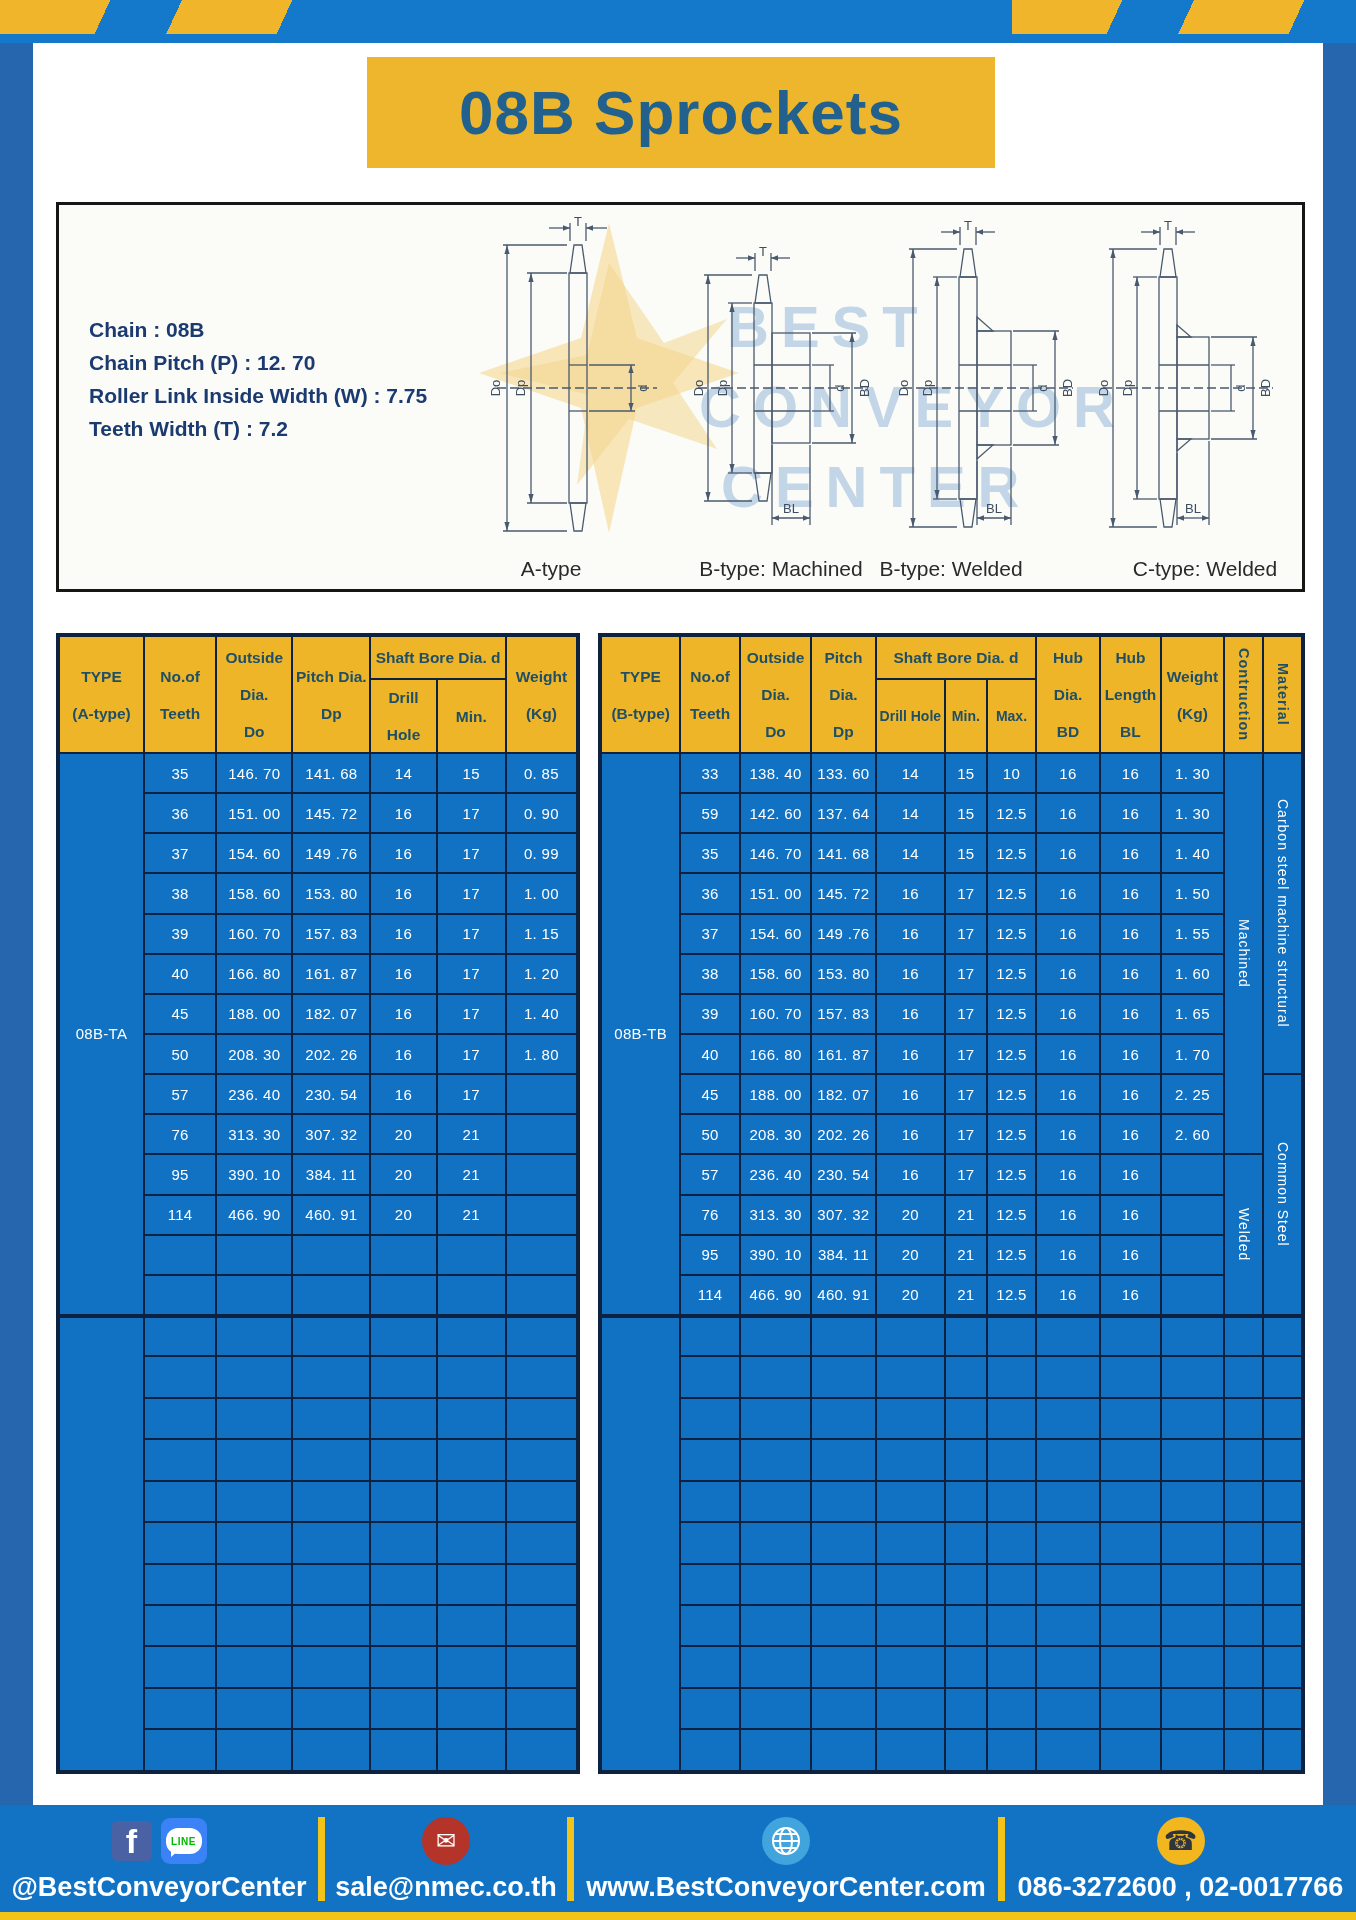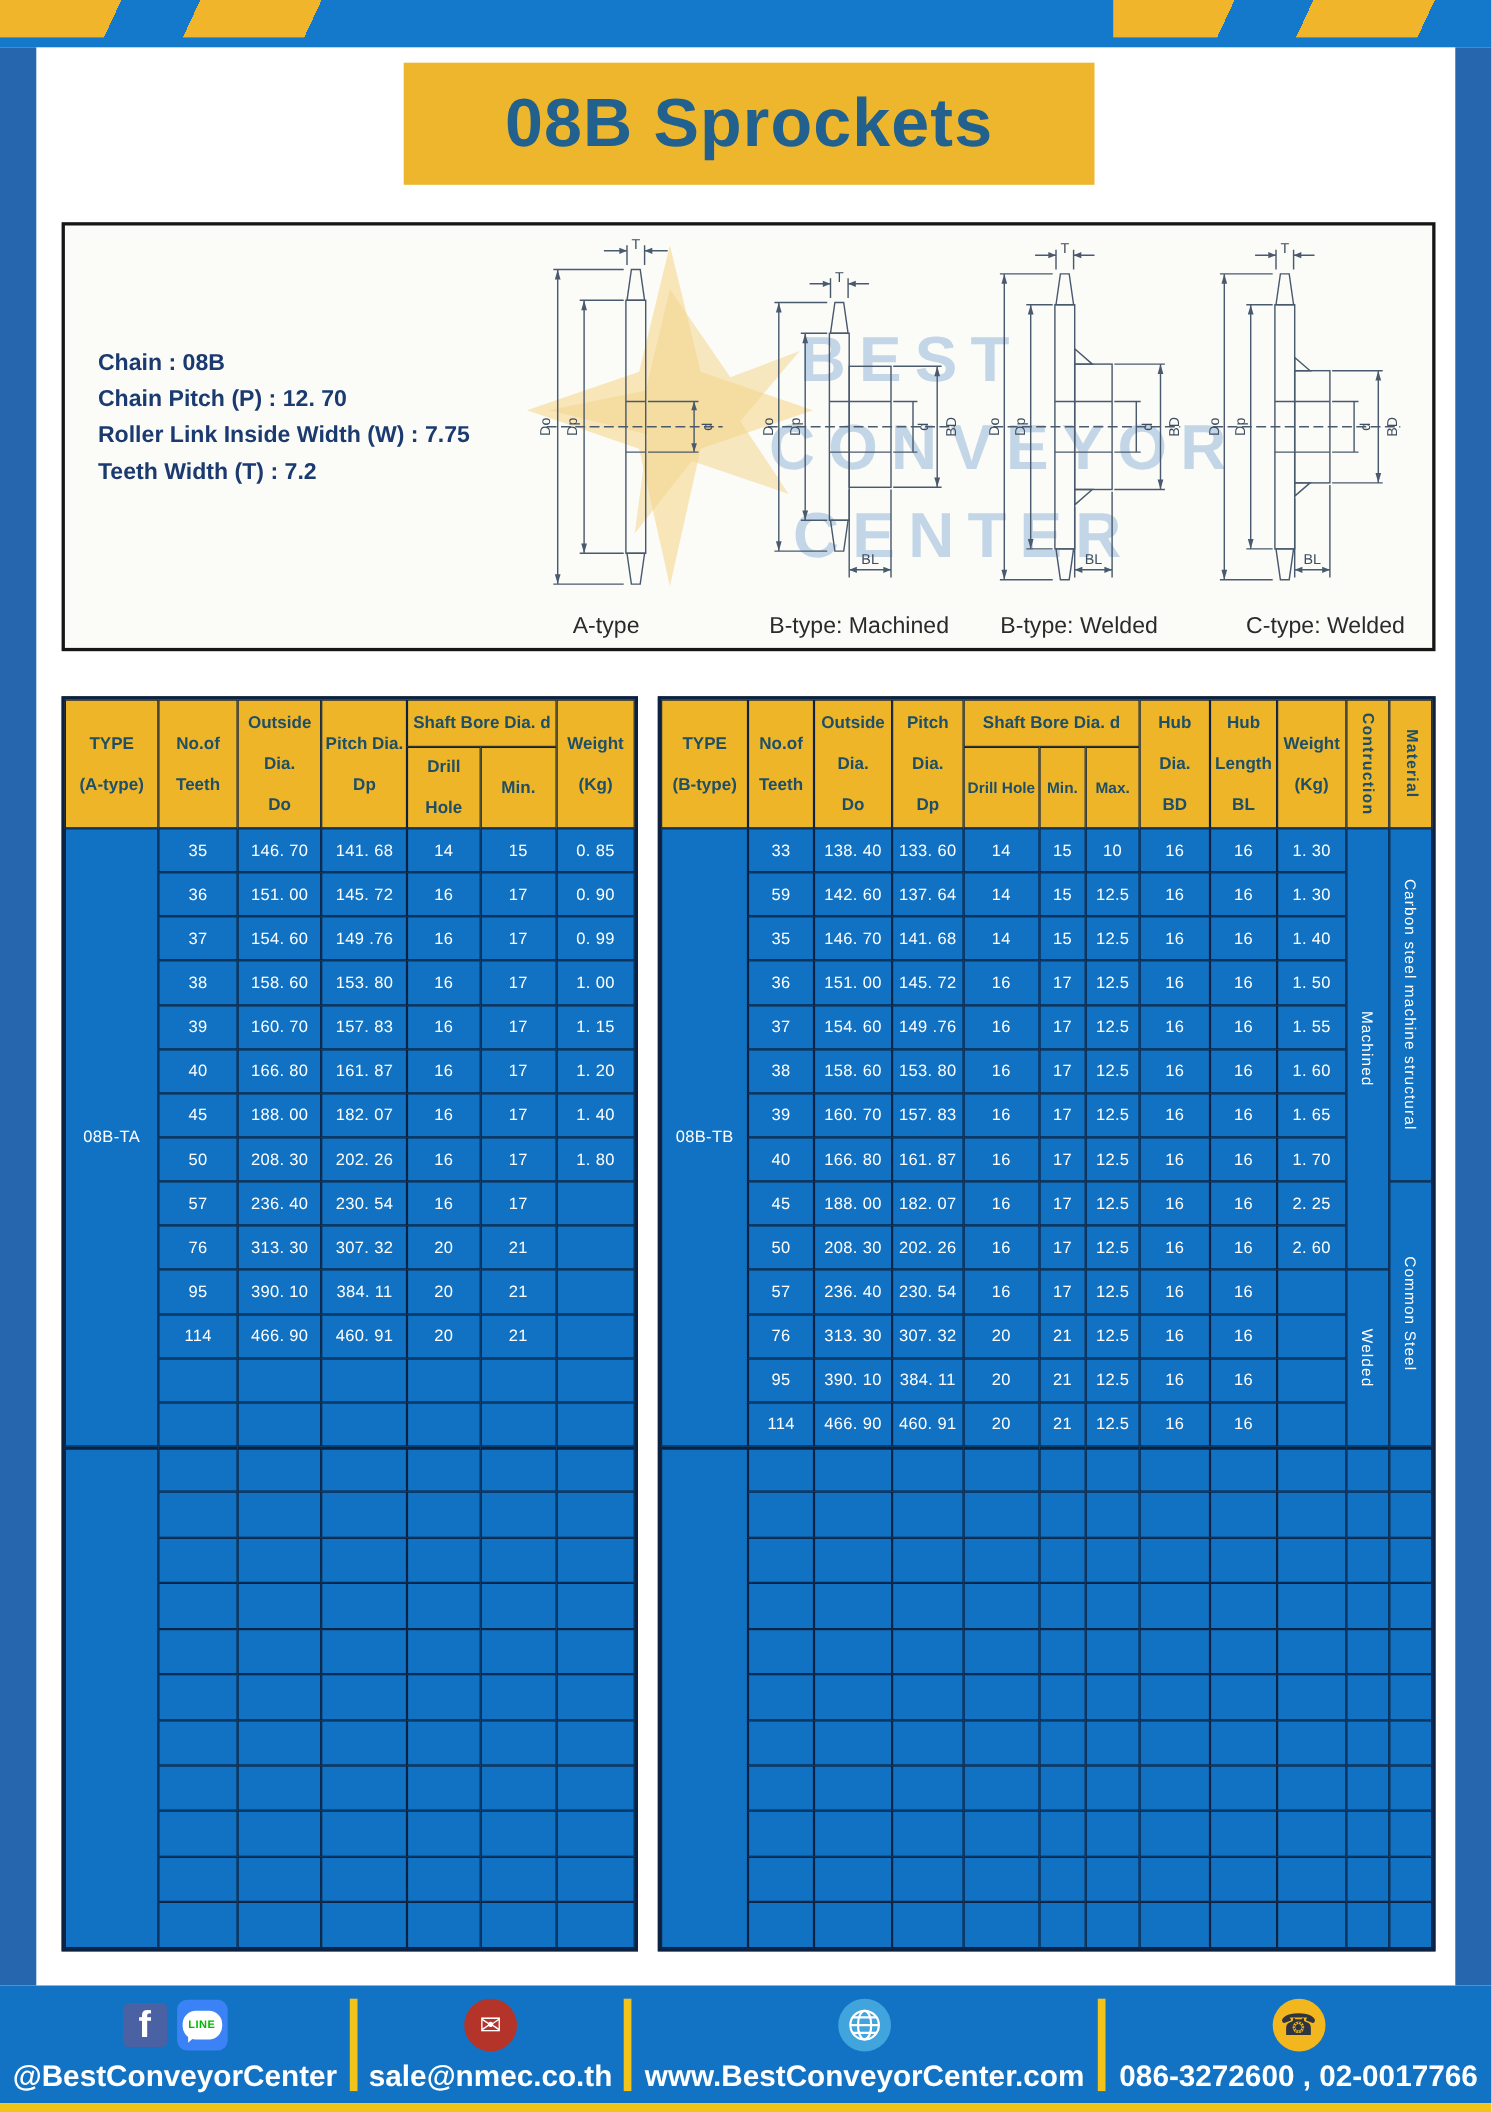--- a/index.html
+++ b/index.html
@@ -27,21 +27,21 @@
   .wm-text{position:absolute;z-index:1;font-weight:bold;color:rgba(140,178,214,.5);font-size:58px;letter-spacing:12px;white-space:nowrap}
   #wm1{left:668px;top:88px}
   #wm2{left:640px;top:168px}
   #wm3{left:662px;top:248px}
   .diag{position:absolute;top:10px;width:190px;height:345px;z-index:2}
   #diagA{left:424px}#diagB1{left:629px}#diagB2{left:834px}#diagC{left:1034px}
   .diag line,.diag rect,.diag polygon,.diag path{stroke:#4A5A6E;fill:none;stroke-width:1.3}
   .diag polygon.ar{fill:#4A5A6E;stroke:none}
   .diag text{fill:#3E4E60;font-size:13px;font-family:"Liberation Sans",sans-serif}
   .dlabel{position:absolute;bottom:8px;transform:translateX(-50%);font-size:21px;color:#2A2A2A;z-index:3;white-space:nowrap}
-  #dlabA{left:492px}#dlabB1{left:722px}#dlabB2{left:922px}#dlabC{left:1146px}
+  #dlabA{left:492px}#dlabB1{left:722px}#dlabB2{left:892px}#dlabC{left:1146px}
 
   
   .tbl{position:absolute;top:633px;display:grid;border:3px solid #0C2240;background:#0C2240;z-index:2;
        grid-template-rows:43px 74px repeat(14,40.15px) repeat(11,41.45px)}
   #table-a{left:56px;width:524px;grid-template-columns:86fr 73fr 77fr 79fr 67fr 70fr 72fr}
   #table-b{left:598px;width:707px;grid-template-columns:80fr 60fr 72fr 65fr 70fr 42fr 50fr 64fr 62fr 63fr 40fr 39fr}
   .th{background:#EFB528;color:#1E4F66;font-weight:bold;font-size:15.5px;display:flex;align-items:center;justify-content:center;
       text-align:center;border:1.5px solid #0C2240;white-space:pre-line;line-height:37px}
   .th.vert{writing-mode:vertical-rl;line-height:normal;letter-spacing:1px;font-size:14.5px}
   .td{background:#1172C4;color:#FFF;font-size:15px;display:flex;align-items:center;justify-content:center;

